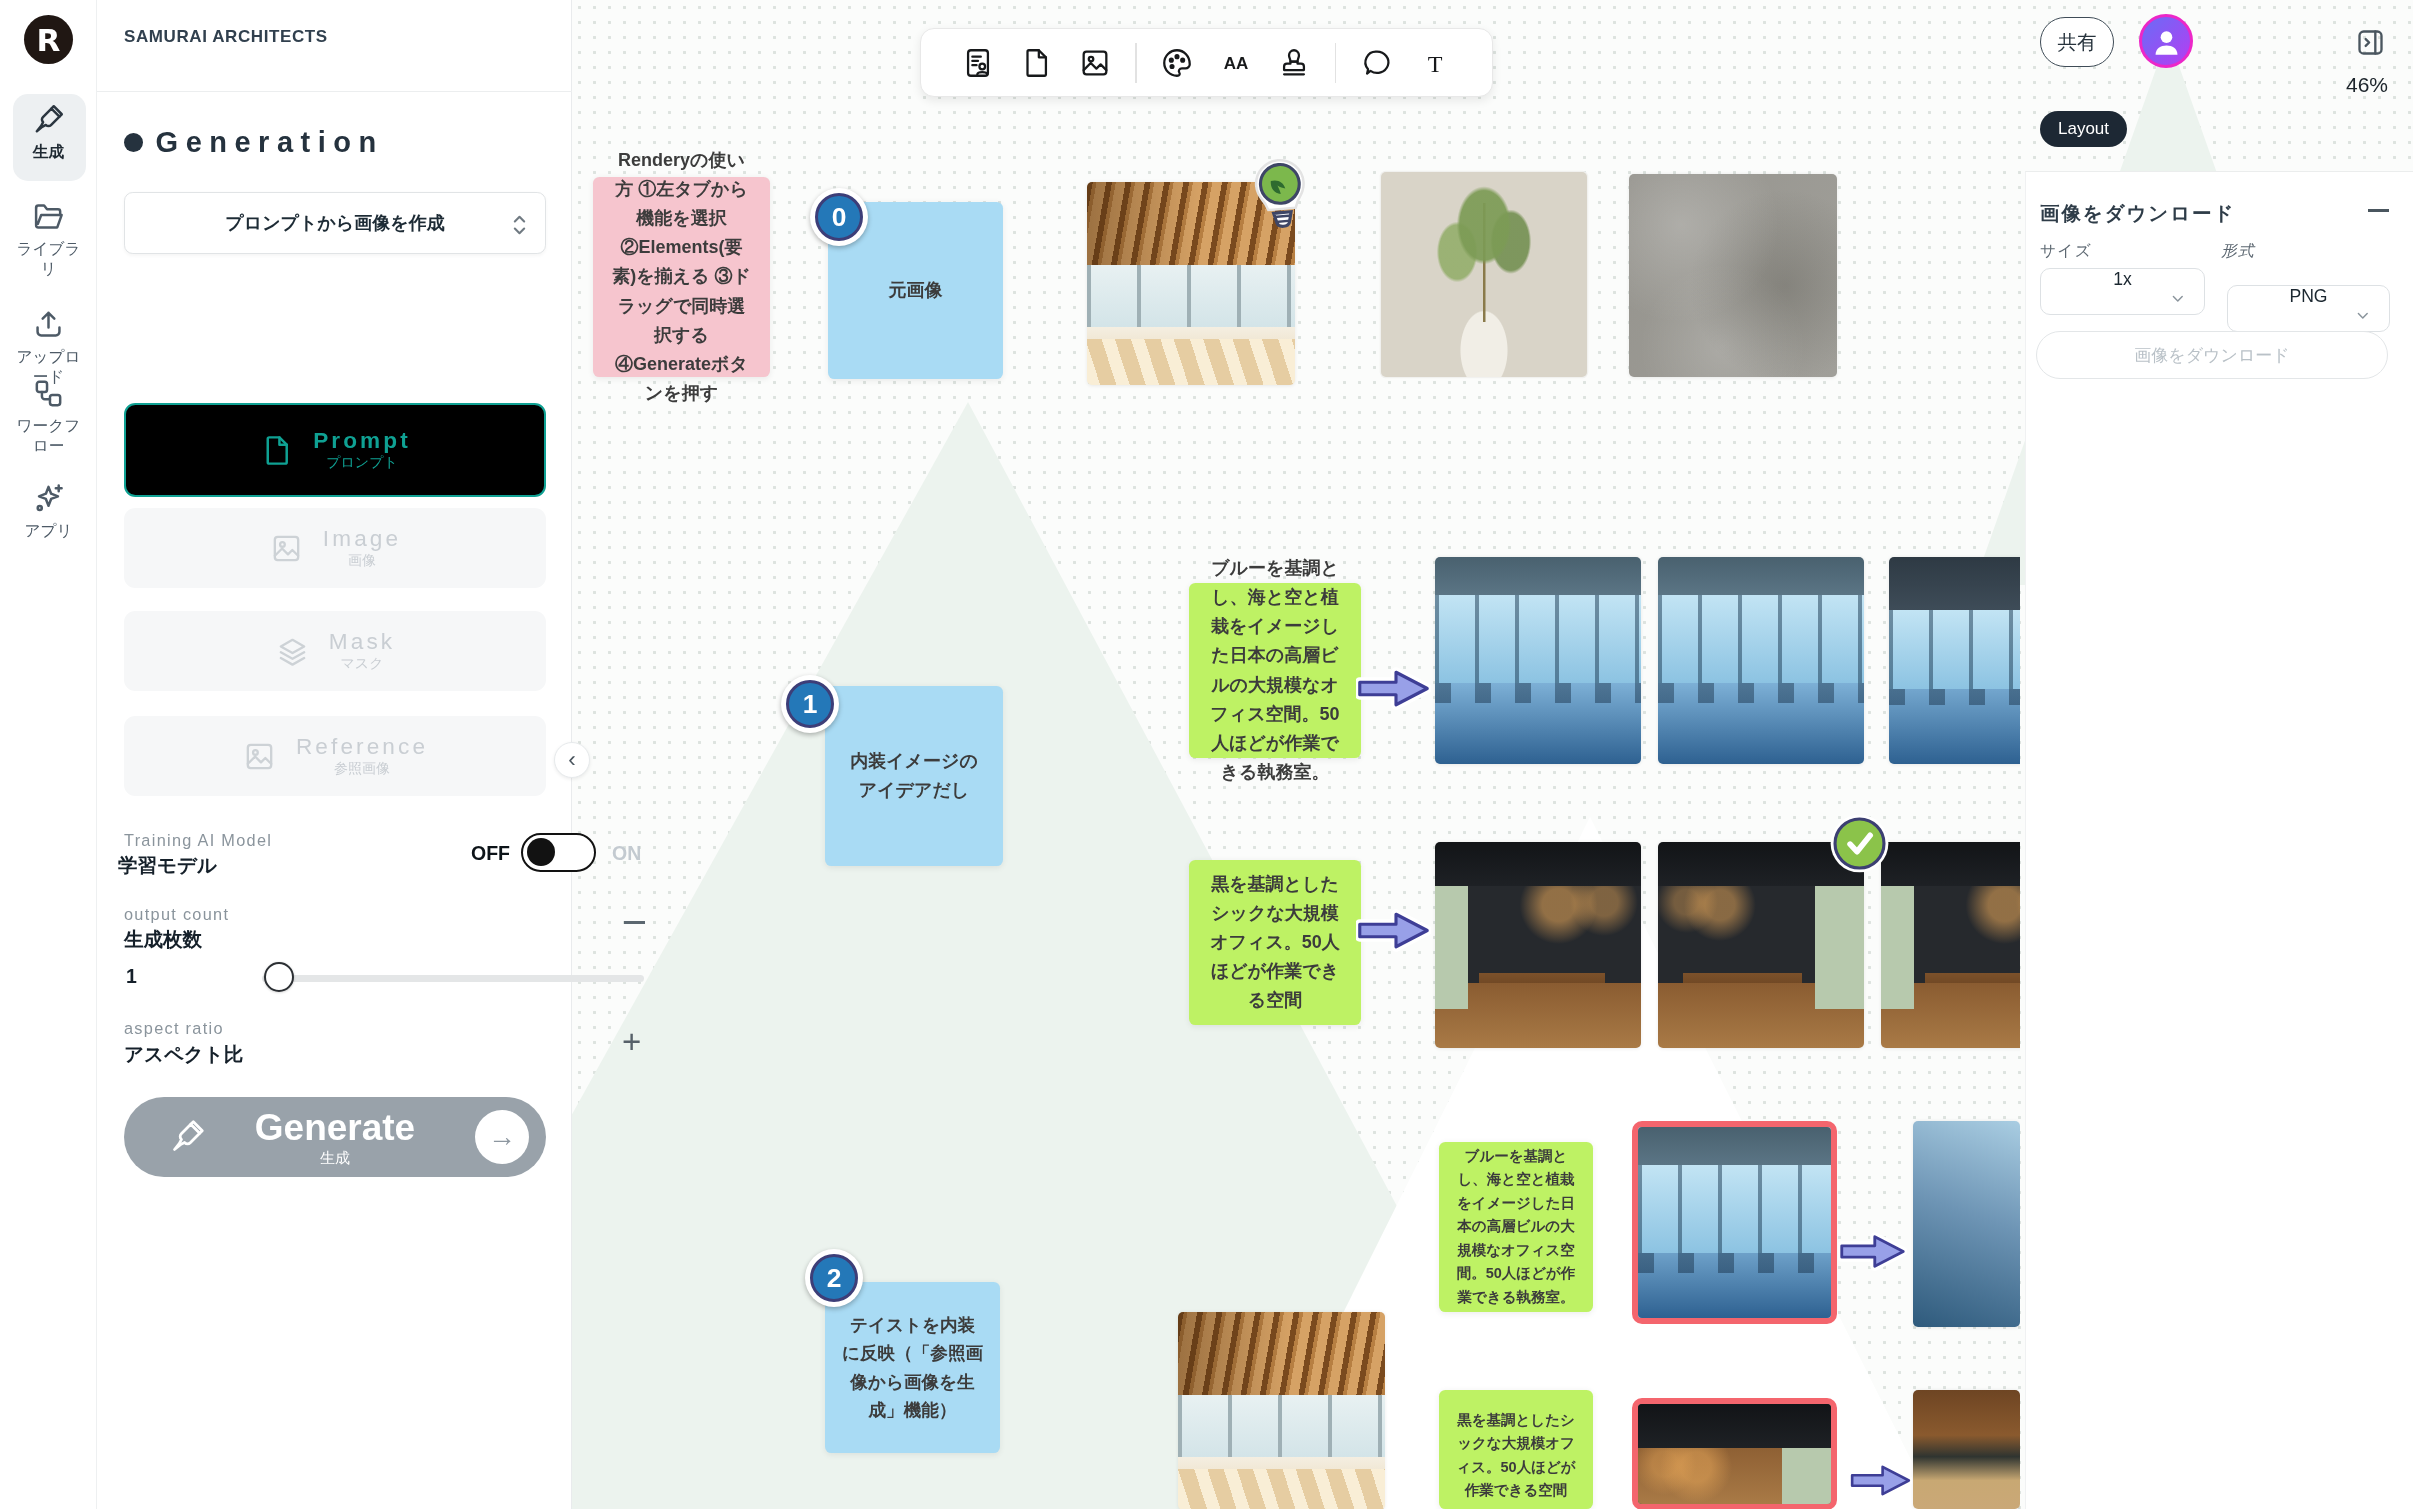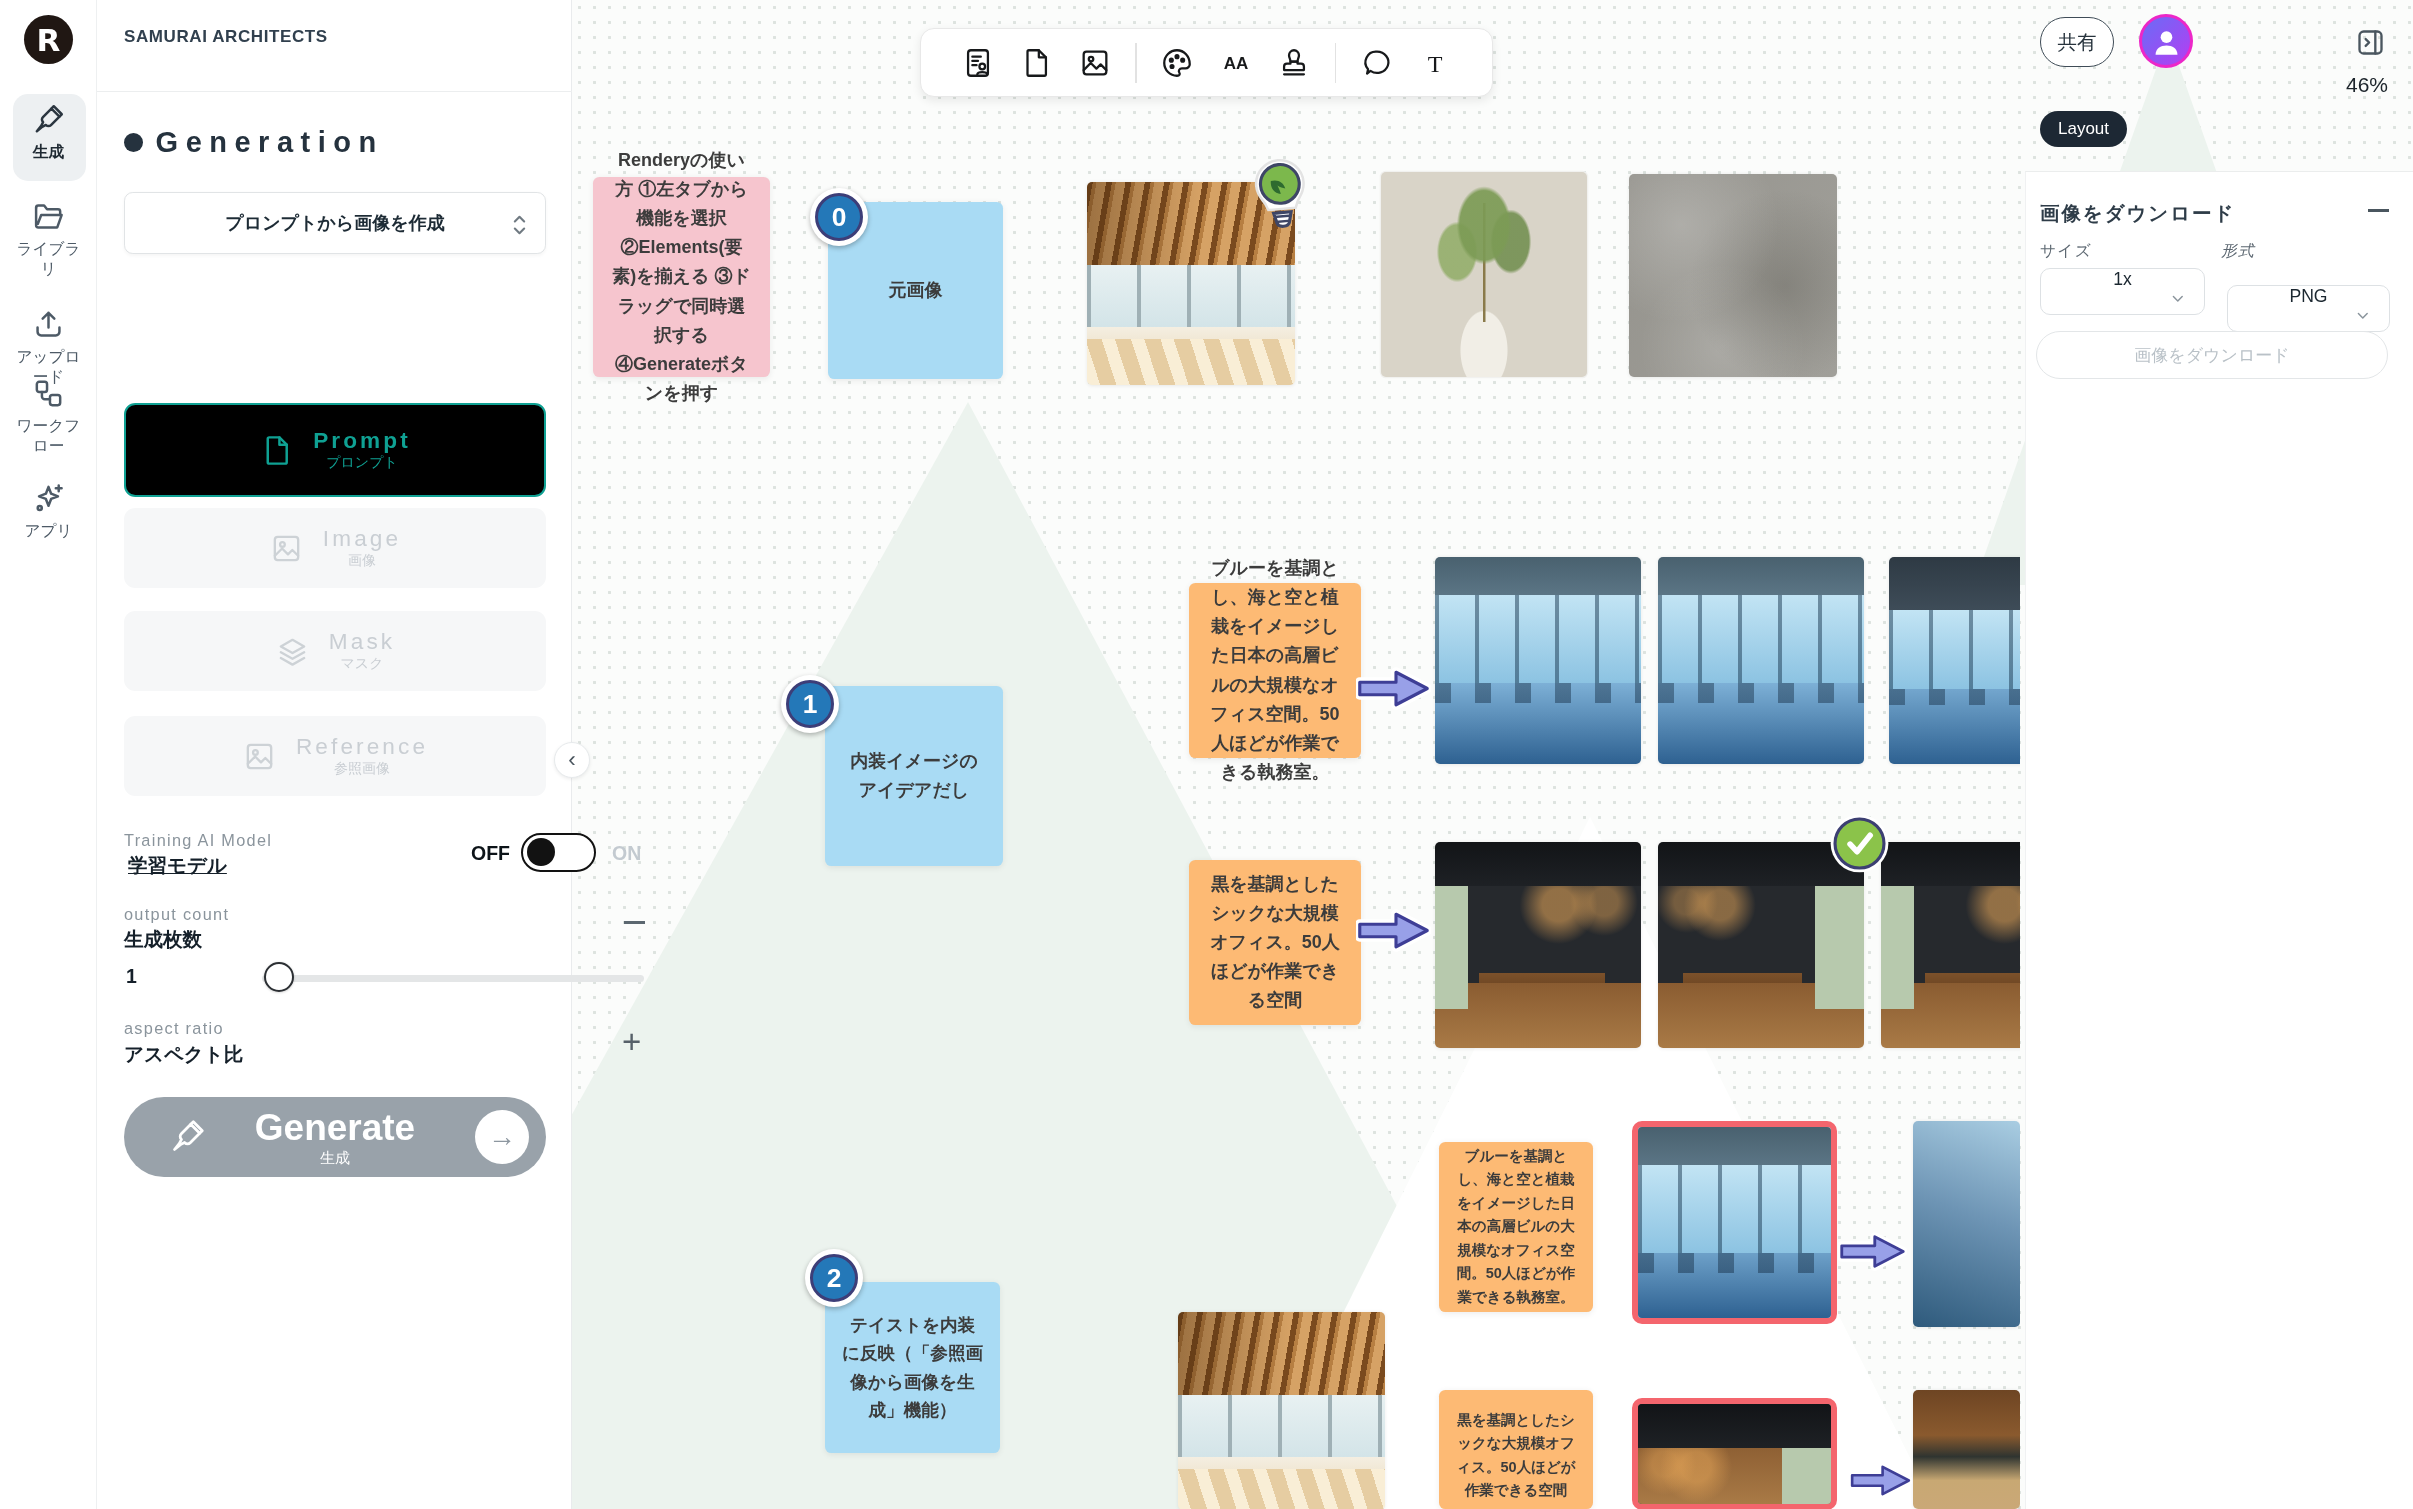--- a/index.html
+++ b/index.html
@@ -15,21 +15,21 @@
   .tri.mint { background:#ecf3ee; }
   .tri.white { background:#ffffff; }
 
   
   #canvas-items { left:572px; top:0; width:1448px; height:1510px; overflow:hidden; z-index:1; }
   .note { position:absolute; border-radius:6.3px; display:flex; align-items:center; justify-content:center;
     text-align:center; font-weight:700; color:#3c3c3c; padding:16.3px; font-size:18px; line-height:1.62;
     box-shadow:0 1.3px 6.3px rgba(0,0,0,.07); }
   .note.pink   { background:#f6c5ce; }
   .note.blue   { background:#a9dbf4; }
-  .note.yellow { background:#fdba74; }
+  .note.yellow { background:#bef264; }
   .img { position:absolute; border-radius:5px; background-repeat:no-repeat; box-shadow:0 0.6px 3.8px rgba(0,0,0,.08); }
 
   .im-room { background-color:#f7f3ea; background-image:
       linear-gradient(90deg, rgba(70,40,12,.40), rgba(0,0,0,0) 55%),
       repeating-linear-gradient(100deg, #7a4a1e 0 5.7px, #b77f42 5.7px 9.4px, #d6a265 9.4px 19px),
       repeating-linear-gradient(90deg, #9fb0b5 0 3.8px, rgba(0,0,0,0) 3.8px 50px),
       linear-gradient(180deg,#e8f1f2,#d3e4e8),
       linear-gradient(180deg,#f5efe3,#f1e8d6),
       repeating-linear-gradient(72deg, #f9eed6 0 12.6px, #e6cda2 12.6px 28px),
       linear-gradient(180deg,#ecd9bb,#dfc49a);
@@ -447,21 +447,21 @@
     <svg width="35" height="35" viewBox="0 0 24 24" fill="none" stroke-width="1.6" stroke-linecap="round" stroke-linejoin="round">
       <rect x="4" y="4" width="16" height="16" rx="2"></rect>
         <circle cx="9.2" cy="9.2" r="1.6"></circle>
         <path d="M4 17l5-5 4 4 3-3 4 4"></path>
       </svg>
     <span class="t"><span class="en">Reference</span><br>
       <span class="ja">参照画像</span></span>
   </div>
 
   <span class="small-en" style="left:27px; top:831px;">Training AI Model</span>
-  <span class="big-ja" style="left:31px; top:852px;text-decoration:underline;">学習モデル</span>
+  <span class="big-ja" style="left:21px; top:852px;">学習モデル</span>
   <span class="abs" style="left:339px; top:842px; width:74px; text-align:right; font-size:19.5px; font-weight:800; color:#0c1318;">OFF</span>
   <div id="toggle">
       <div class="knob"></div>
     </div>
   <span class="abs" style="left:515px; top:842px; font-size:19.5px; font-weight:700; color:#c3cad0;">ON</span>
 
   <span class="small-en" style="left:27px; top:905px;">output count</span>
   <span class="big-ja" style="left:27px; top:926px;">生成枚数</span>
   <div class="abs" style="left:527px; top:921px; width:21.4px; height:3.1px; background:#5b6770;"></div>
   <span class="abs" style="left:29px; top:965px; font-size:19.5px; font-weight:700; color:#15202a;">1</span>

